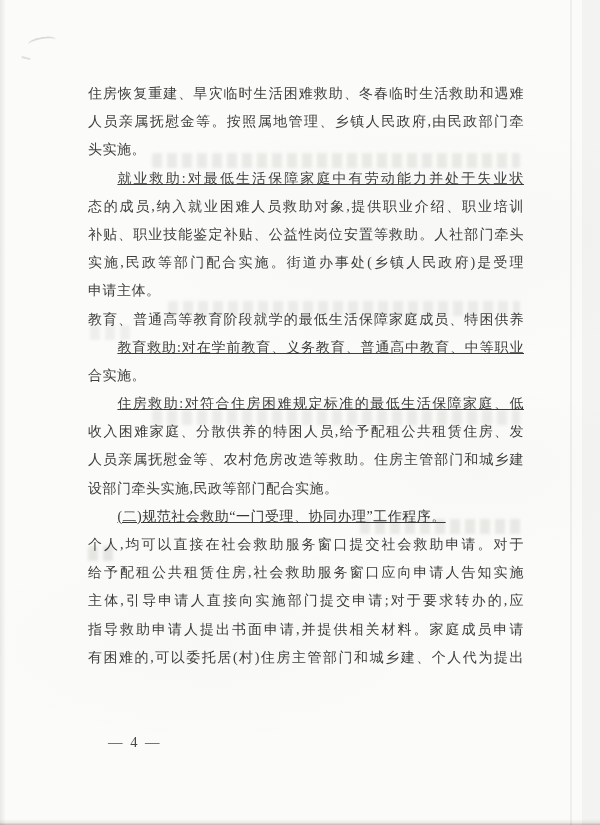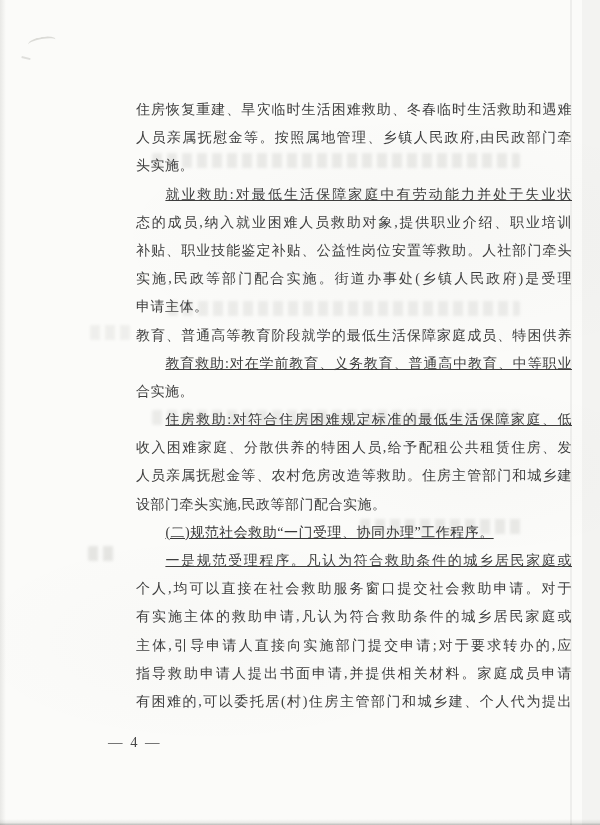--- a/index.html
+++ b/index.html
@@ -16,24 +16,23 @@
     background:
       radial-gradient(ellipse 320px 130px at 420px 240px, rgba(60,60,55,0.018), transparent),
       radial-gradient(ellipse 260px 110px at 210px 640px, rgba(60,60,55,0.015), transparent),
       radial-gradient(ellipse 200px 90px at 480px 470px, rgba(60,60,55,0.015), transparent),
       #fbfbf9;
     overflow: hidden;
   }
   .textblock {
     position: absolute;
     left: 88px;
-    top: 96px;
+    top: 80px;
     width: 436px;
     color: #3e3e3e;
-    margin-left: 48px;
   }
   .ln {
     height: 28.2px;
     line-height: 28.2px;
     font-size: 14px;
     text-align: justify;
     text-align-last: justify;
     white-space: nowrap;
     letter-spacing: 0.5px;
   }
@@ -117,23 +116,22 @@
     <div class="ln">实施,民政等部门配合实施。街道办事处(乡镇人民政府)是受理</div>
     <div class="ln short">申请主体。</div>
     <div class="ln">教育、普通高等教育阶段就学的最低生活保障家庭成员、特困供养</div>
     <div class="ln indent">教育救助:对在学前教育、义务教育、普通高中教育、中等职业</div>
     <div class="ln short">合实施。</div>
     <div class="ln indent">住房救助:对符合住房困难规定标准的最低生活保障家庭、低</div>
     <div class="ln">收入困难家庭、分散供养的特困人员,给予配租公共租赁住房、发</div>
     <div class="ln">人员亲属抚慰金等、农村危房改造等救助。住房主管部门和城乡建</div>
     <div class="ln short">设部门牵头实施,民政等部门配合实施。</div>
     <div class="ln indent short heading">(二)规范社会救助“一门受理、协同办理”工作程序。</div>
-    <div class="ln indent">一是规范受理程序。凡认为符合救助条件的城乡居民家庭或</div>
     <div class="ln">个人,均可以直接在社会救助服务窗口提交社会救助申请。对于</div>
-    <div class="ln">有实施主体的救助申请,凡认为符合救助条件的城乡居民家庭或</div>
+    <div class="ln">给予配租公共租赁住房,社会救助服务窗口应向申请人告知实施</div>
     <div class="ln">主体,引导申请人直接向实施部门提交申请;对于要求转办的,应</div>
     <div class="ln">指导救助申请人提出书面申请,并提供相关材料。家庭成员申请</div>
     <div class="ln">有困难的,可以委托居(村)住房主管部门和城乡建、个人代为提出</div>
   </div>
 
   <div class="footer">— 4 —</div>
 
   <div class="edge-left"></div>
   <div class="edge-bottom"></div>
   <div class="edge-right-line"></div>

